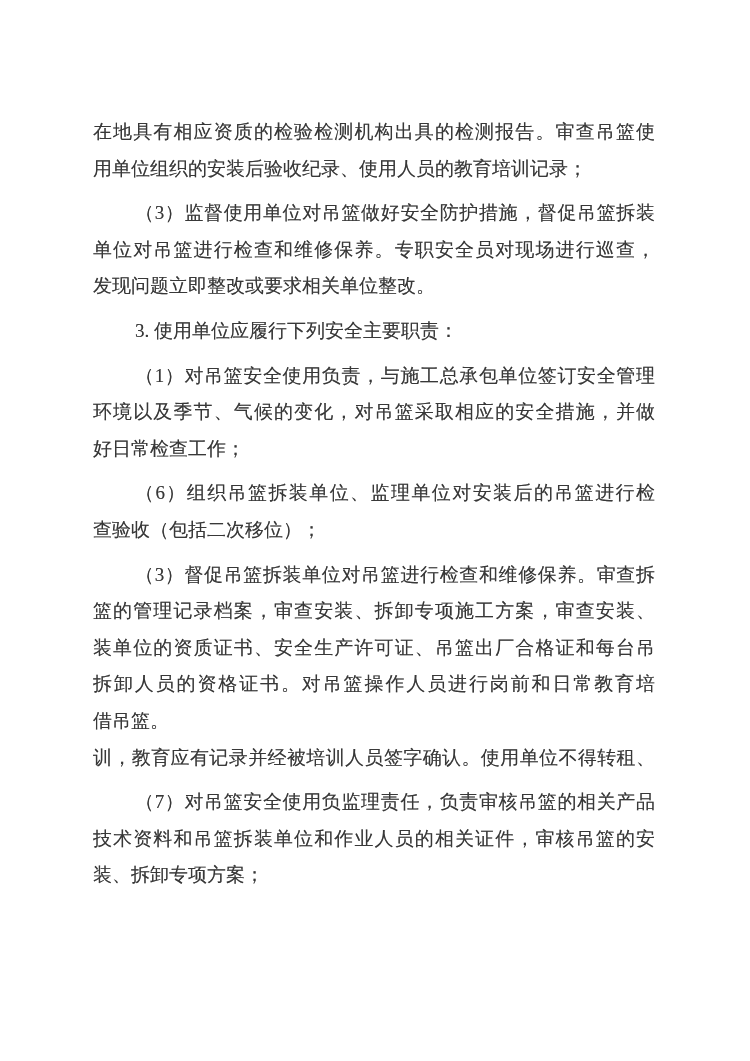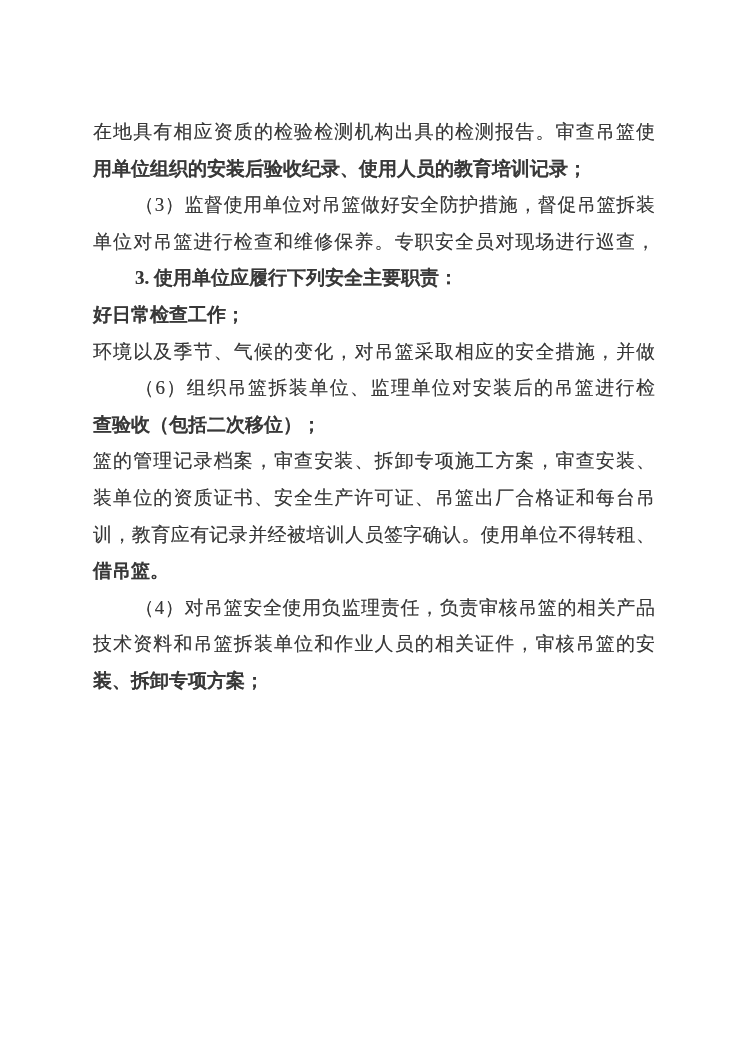--- a/index.html
+++ b/index.html
@@ -33,24 +33,24 @@
     text-align: justify;
     text-align-last: justify;
     text-justify: inter-character;
     white-space: nowrap;
     overflow: visible;
     
     text-shadow: 0 0 0.4px rgba(70,70,70,0.55);
   }
   .line.indent {
     text-indent: 42px;
+    margin-top: 8px;
   }
   .line.para-end {
     text-align-last: left;
-    font-weight: bold;
   }
   .page-footer {
     position: absolute;
     top: 938px;
     right: 106px;
     font-size: 14px;
     line-height: 24px;
     letter-spacing: 1px;
     color: var(--ink, #383838);
     text-shadow: 0 0 0.4px rgba(70,70,70,0.5);
@@ -61,38 +61,42 @@
 
 <div class="page" style="--page-bg: #ffffff; --ink: #383838;">
   <div class="text-block">
       <div class="paragraph">
         <div class="line">在地具有相应资质的检验检测机构出具的检测报告。审查吊篮使</div>
         <div class="line para-end">用单位组织的安装后验收纪录、使用人员的教育培训记录；</div>
       </div>
       <div class="paragraph">
         <div class="line indent">（3）监督使用单位对吊篮做好安全防护措施，督促吊篮拆装</div>
         <div class="line">单位对吊篮进行检查和维修保养。专职安全员对现场进行巡查，</div>
+        <div class="line para-end">发现问题立即整改或要求相关单位整改。</div>
       </div>
       <div class="paragraph">
         <div class="line indent para-end">3. 使用单位应履行下列安全主要职责：</div>
       </div>
       <div class="paragraph">
+        <div class="line indent">（1）对吊篮安全使用负责，与施工总承包单位签订安全管理</div>
+        <div class="line">环境以及季节、气候的变化，对吊篮采取相应的安全措施，并做</div>
         <div class="line para-end">好日常检查工作；</div>
-        <div class="line">环境以及季节、气候的变化，对吊篮采取相应的安全措施，并做</div>
       </div>
       <div class="paragraph">
         <div class="line indent">（6）组织吊篮拆装单位、监理单位对安装后的吊篮进行检</div>
         <div class="line para-end">查验收（包括二次移位）；</div>
       </div>
       <div class="paragraph">
+        <div class="line indent">（3）督促吊篮拆装单位对吊篮进行检查和维修保养。审查拆</div>
         <div class="line">篮的管理记录档案，审查安装、拆卸专项施工方案，审查安装、</div>
         <div class="line">装单位的资质证书、安全生产许可证、吊篮出厂合格证和每台吊</div>
+        <div class="line">拆卸人员的资格证书。对吊篮操作人员进行岗前和日常教育培</div>
+        <div class="line para-end">借吊篮。</div>
         <div class="line">训，教育应有记录并经被培训人员签字确认。使用单位不得转租、</div>
-        <div class="line para-end">借吊篮。</div>
       </div>
       <div class="paragraph">
-        <div class="line indent">（4）对吊篮安全使用负监理责任，负责审核吊篮的相关产品</div>
+        <div class="line indent">（7）对吊篮安全使用负监理责任，负责审核吊篮的相关产品</div>
         <div class="line">技术资料和吊篮拆装单位和作业人员的相关证件，审核吊篮的安</div>
         <div class="line para-end">装、拆卸专项方案；</div>
       </div>
     </div>
   <div class="page-footer">— 12 —</div>
 </div>
 
 </body></html>

